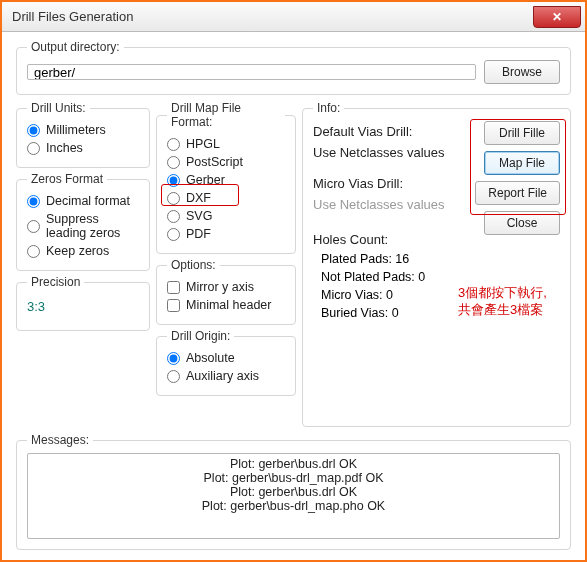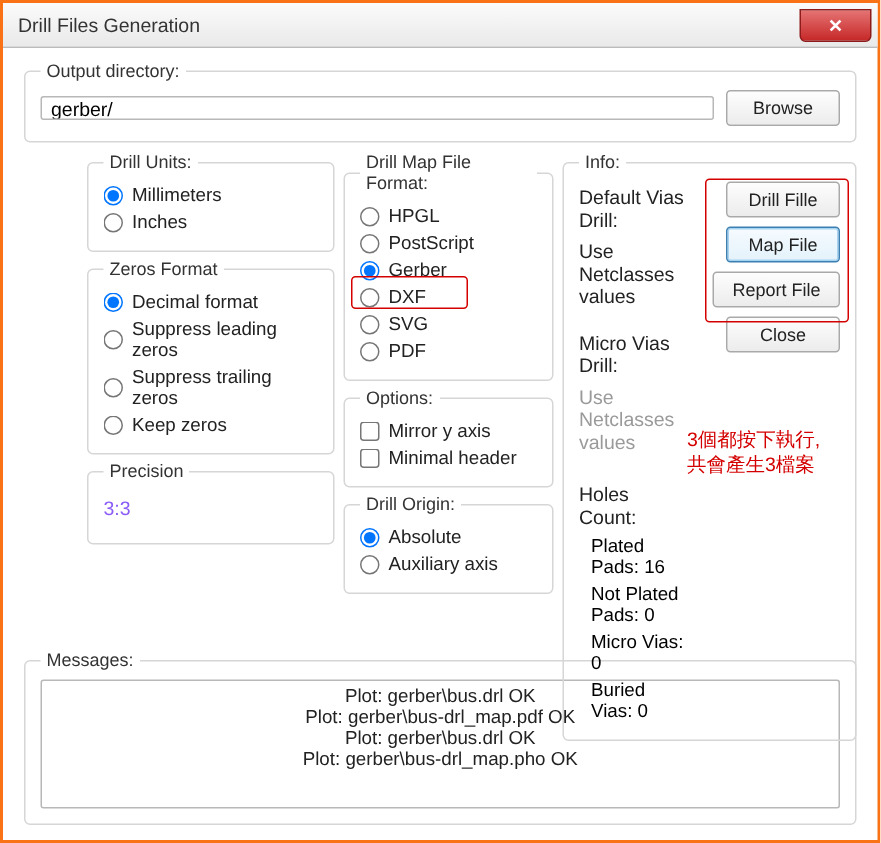--- a/index.html
+++ b/index.html
@@ -43,21 +43,21 @@
     align-items:center; justify-content:center;
   }
   .btn.focused {
     border: 1px solid #3c7fb1;
     box-shadow: 0 0 0 1px #a7d3f2 inset;
     background: linear-gradient(to bottom,#f6fbff,#e4f2fb);
   }
 
   .cols { display:flex; gap:6px; margin-top:6px; flex:1; min-height:0;}
   .col { display:flex; flex-direction:column; gap:4px; }
-  .col1 { width: 165px; margin-left: 42px; }
+  .col1 { width: 134px; }
   .col2 { width: 140px; }
   .col3 { flex:1; position:relative; }
 
   .plaingroup { margin-bottom: 4px; }
   .opt { display:flex; align-items:center; gap:6px; padding:2px 0; font-size:12.5px; color:#222;}
   .opt input { margin: 0; }
 
   .infocol { display:flex; gap:8px; }
   .infoL { flex:1; }
   .infoR { width:92px; display:flex; flex-direction:column; gap:6px; align-items:flex-end; }
@@ -75,21 +75,21 @@
   .col2wrap, .rightwrap { position:relative; }
 
   .messages-box {
     width: 100%; height: 86px;
     border:1px solid #b8b8b8; border-radius:2px;
     padding: 3px 6px; font-size:12.5px; color:#222;
     background:#fff; overflow-y: scroll; text-align: center;
   }
   .messages-box div { white-space: pre; }
 
-  .precision-val { color:#8b5cf6; font-size:13px; padding:4px 0 6px 0;}
+  .precision-val { color:#0f766e; font-size:13px; padding:4px 0 6px 0;}
 </style>
 </head>
 <body>
 
 <div class="window">
   <div class="titlebar">
     <span class="title">Drill Files Generation</span>
     <div class="closebtn">
       <span>✕</span>
     </div>
@@ -122,24 +122,20 @@
 
         <fieldset class="group plaingroup">
           <legend>Zeros Format</legend>
           <label class="opt">
             <input type="radio" name="zf" checked="" style="">
             <span>Decimal format</span>
           </label>
           <label class="opt">
             <input type="radio" name="zf" style="">
             <span>Suppress leading zeros</span>
-          </label>
-          <label class="opt">
-            <input type="radio" name="zf" style="">
-            <span>Suppress trailing zeros</span>
           </label>
           <label class="opt">
             <input type="radio" name="zf" style="">
             <span>Keep zeros</span>
           </label>
         </fieldset>
 
         <fieldset class="group plaingroup">
           <legend>Precision</legend>
           <div class="precision-val">3:3</div>

